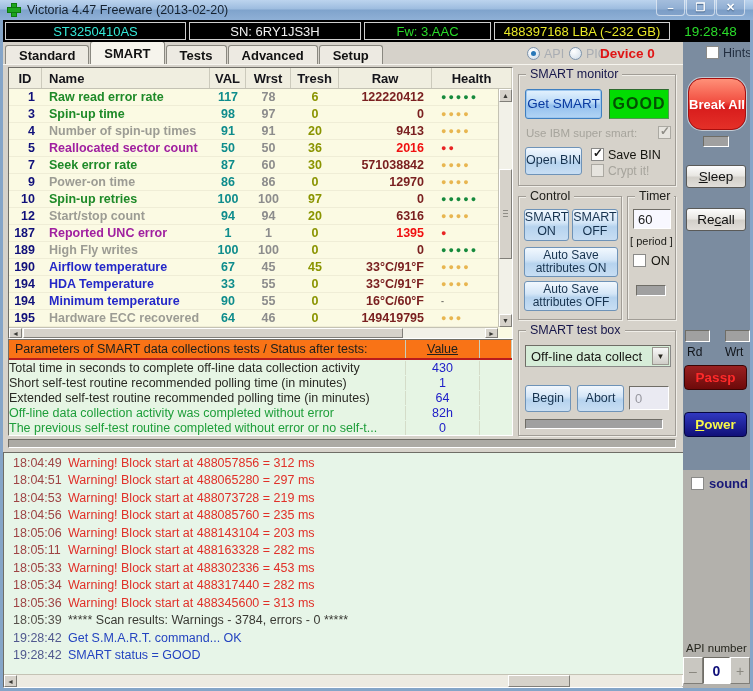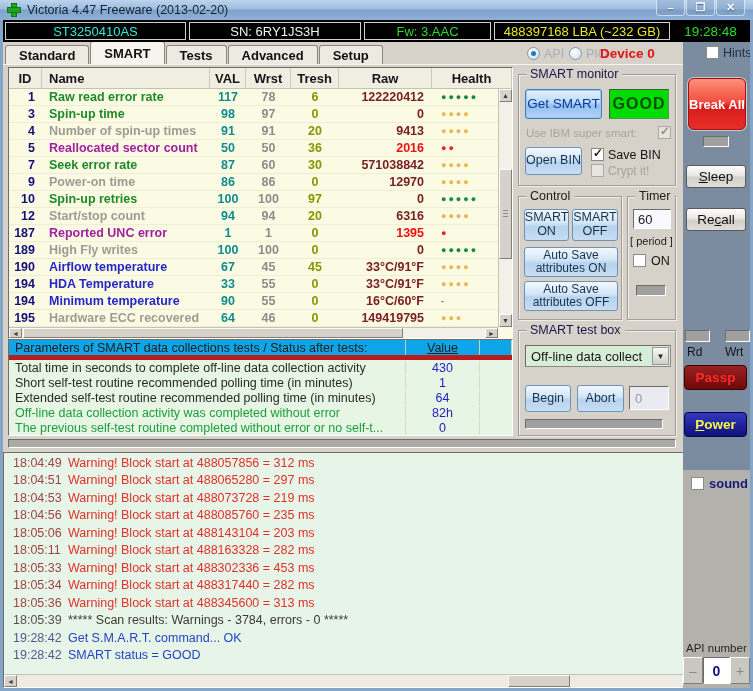--- a/index.html
+++ b/index.html
@@ -93,25 +93,25 @@
   .hs-btn { position:absolute; top:0; bottom:0; width:13px; background:#D6D2CA; border:1px solid #FFF;
     border-right-color:#807E78; border-bottom-color:#807E78; display:flex; align-items:center; justify-content:center;
     font-size:7px; color:#3A3A36; }
   .hs-btn.left { left:0; } .hs-btn.right { right:0; }
   .hthumb { position:absolute; top:0; bottom:0; background:#D6D2CA; border:1px solid #FFF;
     border-right-color:#807E78; border-bottom-color:#807E78; }
 
   
   .params { position:absolute; left:8px; top:339px; width:505px; height:97px; background:#E6F5E4; }
   .p-head { position:absolute; left:0; top:0; right:0; height:20px; display:grid; grid-template-columns:397px 74px 1fr;
-    background:#0ea5e9; border-bottom:5px solid #b91c1c; font-size:12.5px; color:#20201C; }
+    background:#f97316; border-bottom:2px solid #b91c1c; font-size:12.5px; color:#20201C; }
   .p-head > div { display:flex; align-items:center; border-right:1px solid #C8CEBC; padding-left:6px; }
   .p-head > div:nth-child(2) { justify-content:center; padding-left:0;text-decoration:underline; }
   .p-row { display:grid; grid-template-columns:397px 74px 1fr; height:15px; font-size:12.5px; align-items:center; }
-  .p-row .pd { padding-left:6px; border-right:1px solid #D4DCC8; white-space:nowrap; overflow:hidden; color:#2A2A24; }
+  .p-row .pd { border-right:1px solid #D4DCC8; white-space:nowrap; overflow:hidden; color:#2A2A24; }
   .p-row .pv { text-align:center; color:#2020C8; border-right:1px solid #D4DCC8; }
   .p-row.green .pd { color:#1E9E3A; }
 
   .splitter { position:absolute; left:8px; top:439px; width:668px; height:9px; background:#ACAAA4; }
 
   
   .gb { position:absolute; border:1px solid #A19D96; box-shadow:inset 1px 1px 0 #F0EEE8, 1px 1px 0 #F0EEE8; }
   .gb .legend { position:absolute; top:-8px; left:7px; background:#D6D2CA; padding:0 4px; font-size:12.5px; color:#16164A; }
   .gb .legend.dark { color:#20201C; }
 
@@ -147,21 +147,21 @@
     display:flex; align-items:center; justify-content:center; font-size:8px; color:#26261E; }
   .counter { position:absolute; left:110px; top:55px; width:40px; height:24px; background:#EAEAF2;
     color:#9898A0; font-size:13px; display:flex; align-items:center; padding-left:5px; }
   .progress { position:absolute; left:6px; top:88px; width:138px; height:10px; background:#A0A0A0; }
 
   
   .side { position:absolute; left:683px; top:42px; width:67px; height:428px; background:#7B8CA0; z-index:10; }
   .hints-label { position:absolute; left:40px; top:4px; font-size:12.5px; color:#222E40; }
   .btn-break { position:absolute; left:5px; top:36px; width:58px; height:52px;
     background:linear-gradient(180deg,#FF9078 0%,#F25042 45%,#D81C1C 56%,#E43028 100%);
-    border:1px solid #A80E0E; border-radius:6px; box-shadow:0 0 0 1px rgba(255,255,255,.55);
+    border:1px solid #A80E0E; border-radius:14px; box-shadow:0 0 0 1px rgba(255,255,255,.55);
     display:flex; align-items:center; justify-content:center; color:#FFF; font-weight:bold; font-size:13px; }
   .btn-passp { position:absolute; left:1px; top:323px; width:63px; height:25px;
     background:linear-gradient(180deg,#9A2020,#6E0A0A); border:1px solid #3A0404; border-radius:4px;
     display:flex; align-items:center; justify-content:center; color:#FF2A2A; font-weight:bold; font-size:13.5px; }
   .btn-power { position:absolute; left:1px; top:370px; width:63px; height:25px;
     background:linear-gradient(180deg,#3038C0,#101078); border:1px solid #060640; border-radius:4px;
     display:flex; align-items:center; justify-content:center; color:#F8F848; font-weight:bold; font-size:13.5px; }
   .side-label { position:absolute; font-size:12px; color:#10141A; }
 
   

